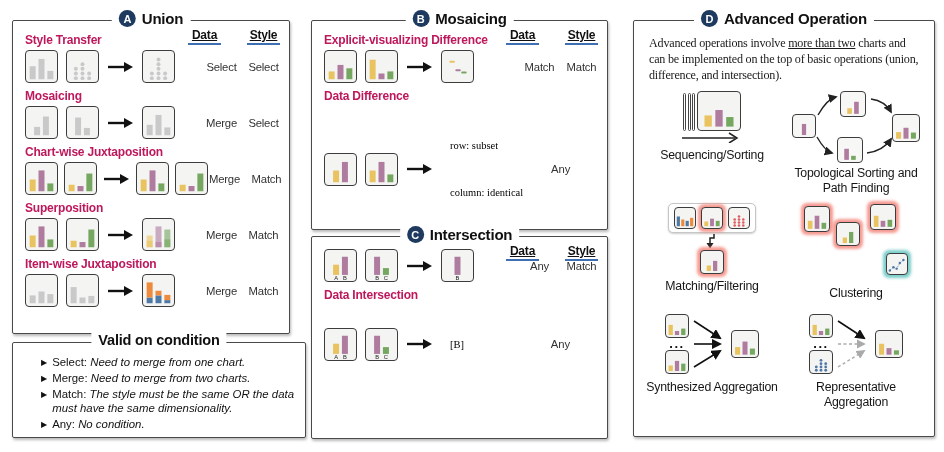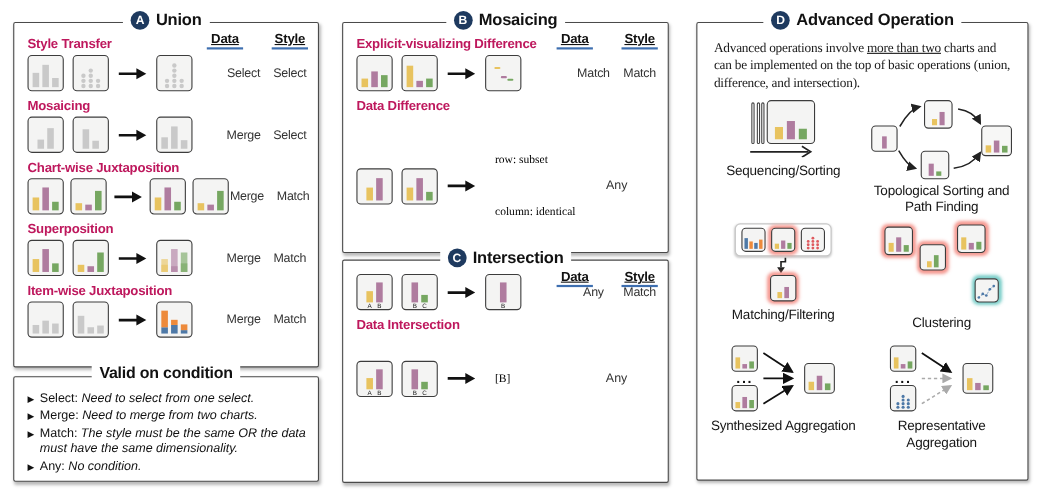--- a/index.html
+++ b/index.html
@@ -279,28 +279,28 @@
         <div class="vals">
           <span>Merge</span>
           <span>Match</span>
         </div>
       </div>
     </div>
 
   </div>
 </div>
 
-<div class="panel" style="left:12px;top:342px;width:276px;height:94px;">
+<div class="panel" style="left:12px;top:342px;width:276px;height:94px;padding-left:16px;">
   <div class="p-title" style="font-size:14.5px;">
     <span>Valid on condition</span>
   </div>
   <div class="cond-list">
     <div class="bullet">
       <span class="tri">▶</span>
-      <span><span class="b-term">Select:</span> <span class="b-desc">Need to select from one select.</span></span>
+      <span><span class="b-term">Select:</span> <span class="b-desc">Need to merge from one chart.</span></span>
     </div>
     <div class="bullet">
       <span class="tri">▶</span>
       <span><span class="b-term">Merge:</span> <span class="b-desc">Need to merge from two charts.</span></span>
     </div>
     <div class="bullet">
       <span class="tri">▶</span>
       <span><span class="b-term">Match:</span> <span class="b-desc">The style must be the same OR the data must have the same dimensionality.</span></span>
     </div>
     <div class="bullet">

